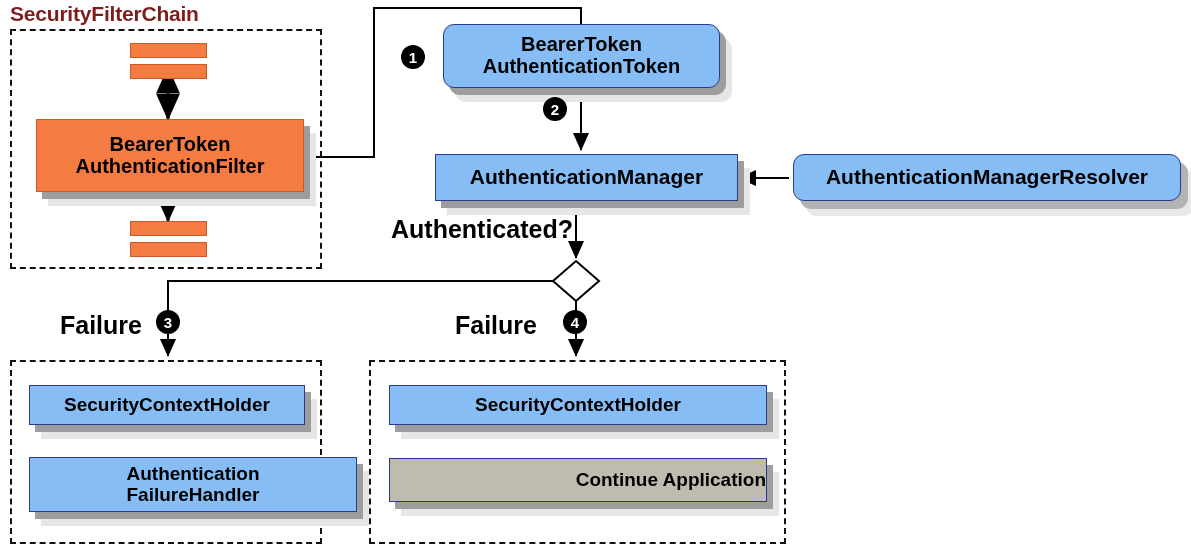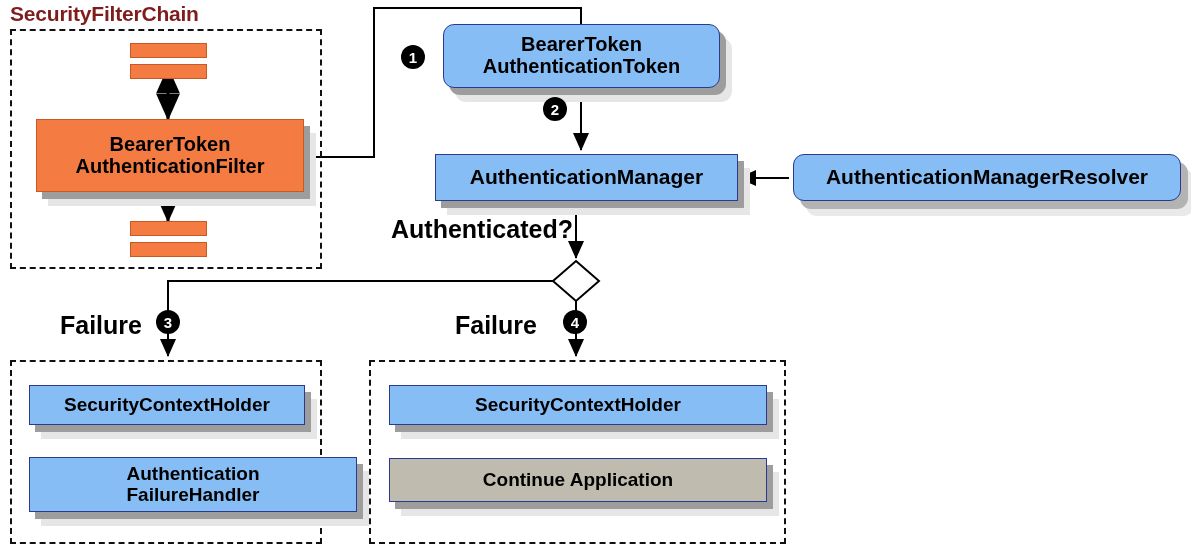--- a/index.html
+++ b/index.html
@@ -193,17 +193,17 @@
     <span class="lbl">Authentication</span>
     <span class="lbl">FailureHandler</span>
   </div>
 
   <div class="group-box" style="left:369px; top:360px; width:417px; height:184px;"></div>
 
   <div class="node node-blue shadow2" style="left:389px; top:385px; width:378px; height:40px; font-size:19px;">
     <span class="lbl">SecurityContextHolder</span>
   </div>
 
-  <div class="node node-tan shadow2" style="left:389px; top:458px; width:378px; height:44px; font-size:19px;">
+  <div class="node node-tan shadow2" style="left:389px; top:458px; width:378px; height:44px; font-size:19px;justify-content:flex-end;">
     <span class="lbl">Continue Application</span>
   </div>
 
 </div>
 
 </body></html>

